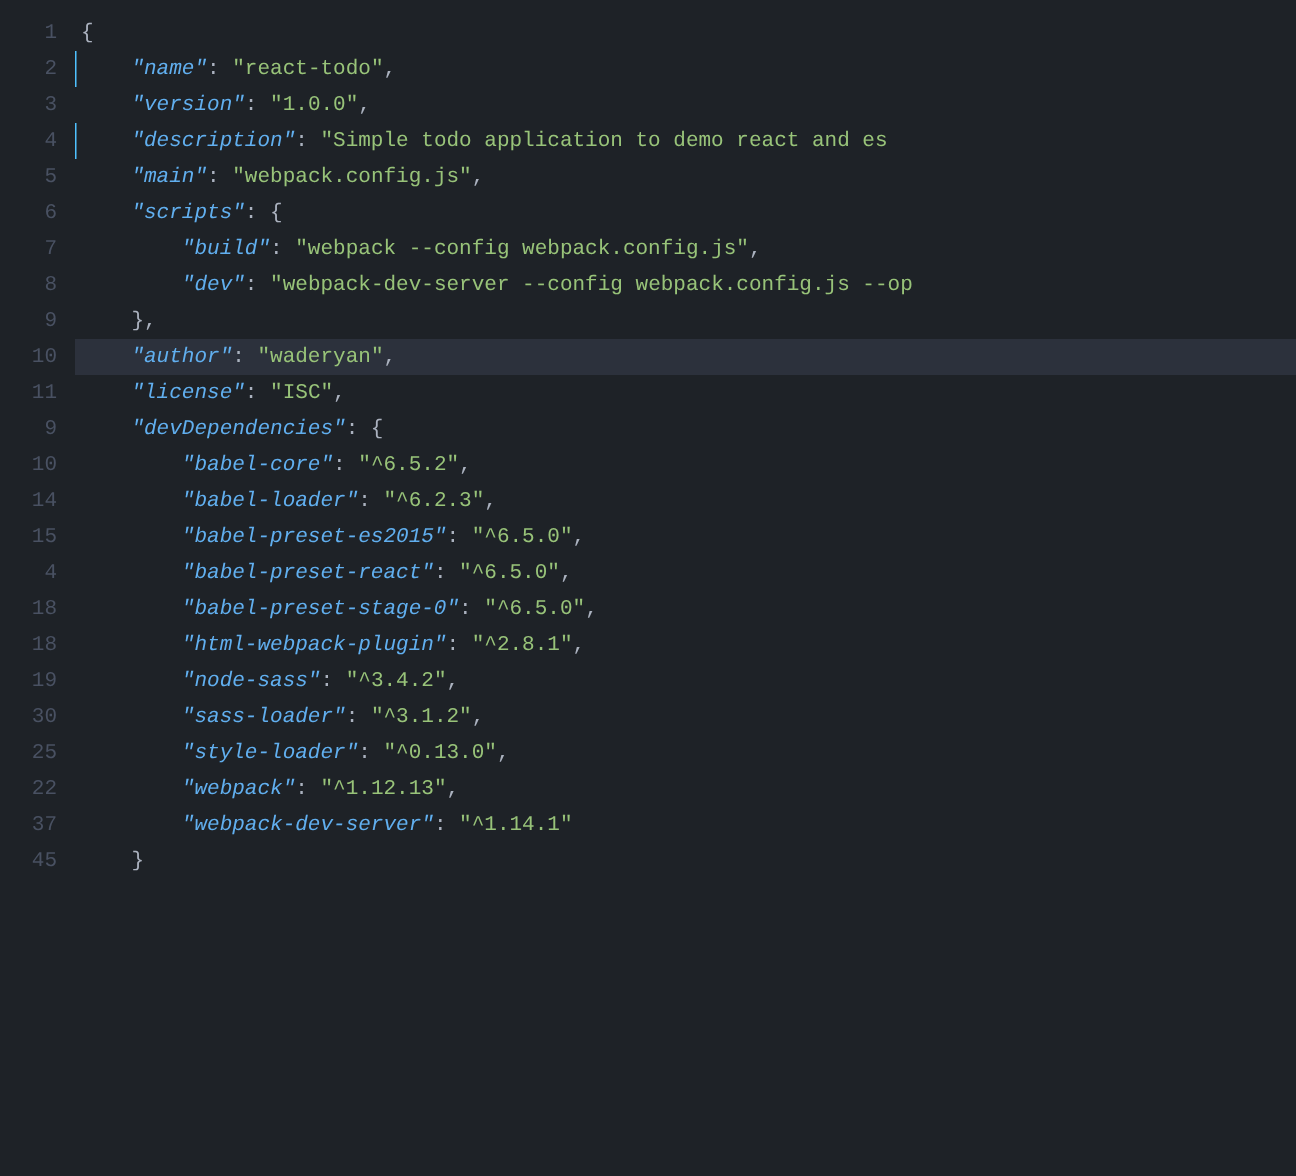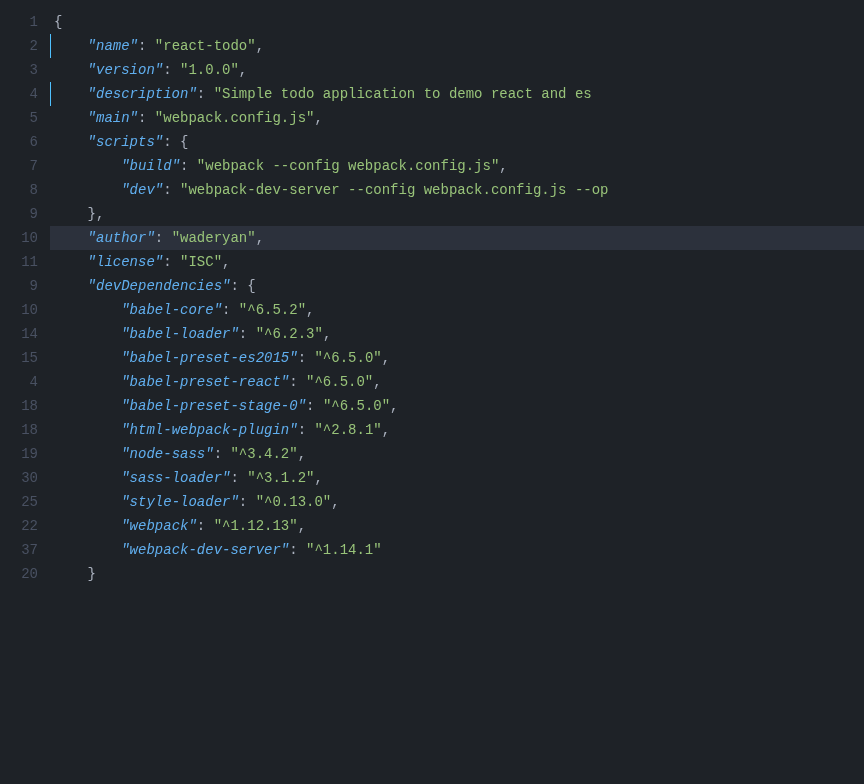--- a/index.html
+++ b/index.html
@@ -111,21 +111,21 @@
         <div class="line-number">14</div>
         <div class="line-number">15</div>
         <div class="line-number">4</div>
         <div class="line-number">18</div>
         <div class="line-number">18</div>
         <div class="line-number">19</div>
         <div class="line-number">30</div>
         <div class="line-number">25</div>
         <div class="line-number">22</div>
         <div class="line-number">37</div>
-        <div class="line-number">20</div>
+        <div class="line-number">45</div>
       </div>
     <div class="code-lines" id="code-lines">
         <div class="code-line"><span style="color: rgb(171, 178, 191);">{</span></div>
         <div class="code-line"><div class="line-indicator"></div><span style="white-space: pre;">    </span><span style="color: rgb(97, 175, 239); font-style: italic;">"name"</span><span style="color: rgb(171, 178, 191);">: </span><span style="color: rgb(152, 195, 121);">"react-todo"</span><span style="color: rgb(171, 178, 191);">,</span></div>
         <div class="code-line"><span style="white-space: pre;">    </span><span style="color: rgb(97, 175, 239); font-style: italic;">"version"</span><span style="color: rgb(171, 178, 191);">: </span><span style="color: rgb(152, 195, 121);">"1.0.0"</span><span style="color: rgb(171, 178, 191);">,</span></div>
         <div class="code-line"><div class="line-indicator"></div><span style="white-space: pre;">    </span><span style="color: rgb(97, 175, 239); font-style: italic;">"description"</span><span style="color: rgb(171, 178, 191);">: </span><span style="color: rgb(152, 195, 121);">"Simple todo application to demo react and es</span></div>
         <div class="code-line"><span style="white-space: pre;">    </span><span style="color: rgb(97, 175, 239); font-style: italic;">"main"</span><span style="color: rgb(171, 178, 191);">: </span><span style="color: rgb(152, 195, 121);">"webpack.config.js"</span><span style="color: rgb(171, 178, 191);">,</span></div>
         <div class="code-line"><span style="white-space: pre;">    </span><span style="color: rgb(97, 175, 239); font-style: italic;">"scripts"</span><span style="color: rgb(171, 178, 191);">: {</span></div>
         <div class="code-line"><span style="white-space: pre;">        </span><span style="color: rgb(97, 175, 239); font-style: italic;">"build"</span><span style="color: rgb(171, 178, 191);">: </span><span style="color: rgb(152, 195, 121);">"webpack --config webpack.config.js"</span><span style="color: rgb(171, 178, 191);">,</span></div>
         <div class="code-line"><span style="white-space: pre;">        </span><span style="color: rgb(97, 175, 239); font-style: italic;">"dev"</span><span style="color: rgb(171, 178, 191);">: </span><span style="color: rgb(152, 195, 121);">"webpack-dev-server --config webpack.config.js --op</span></div>

